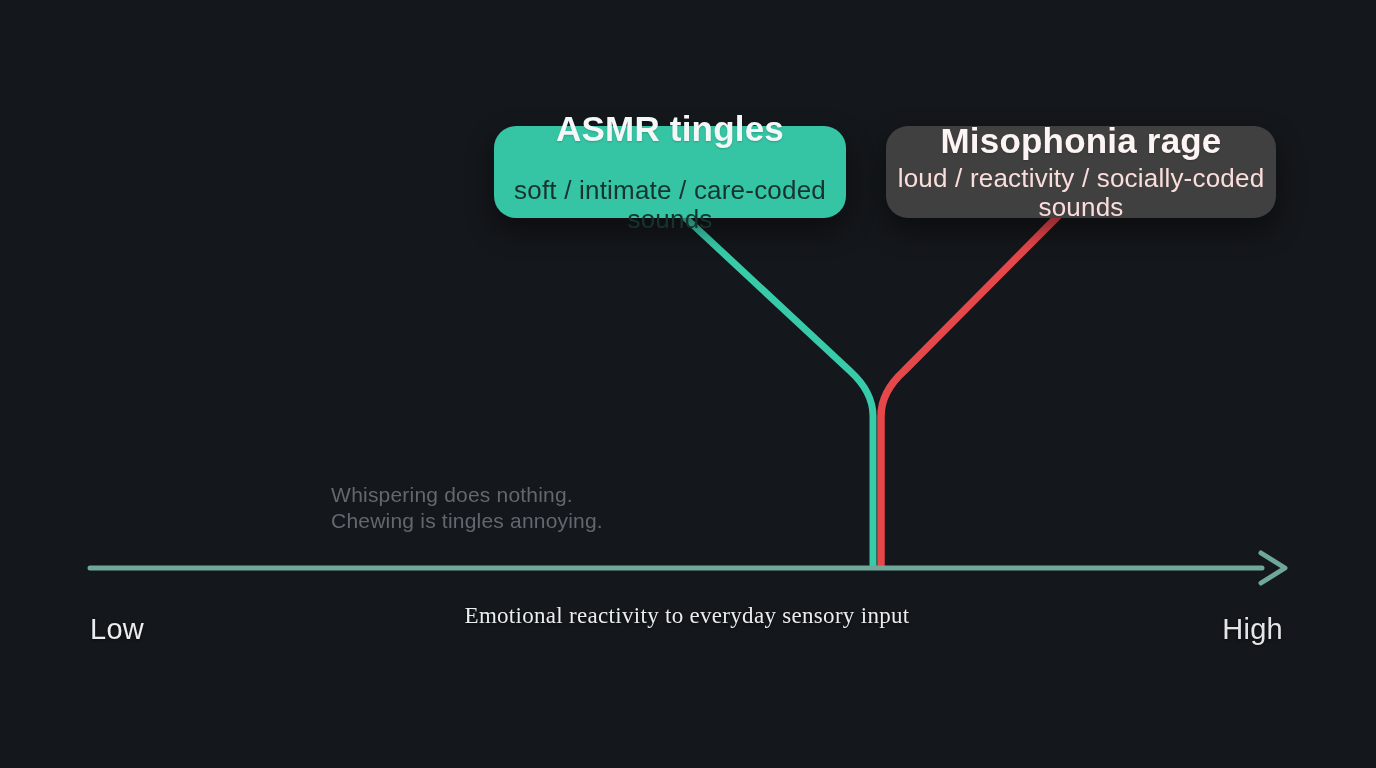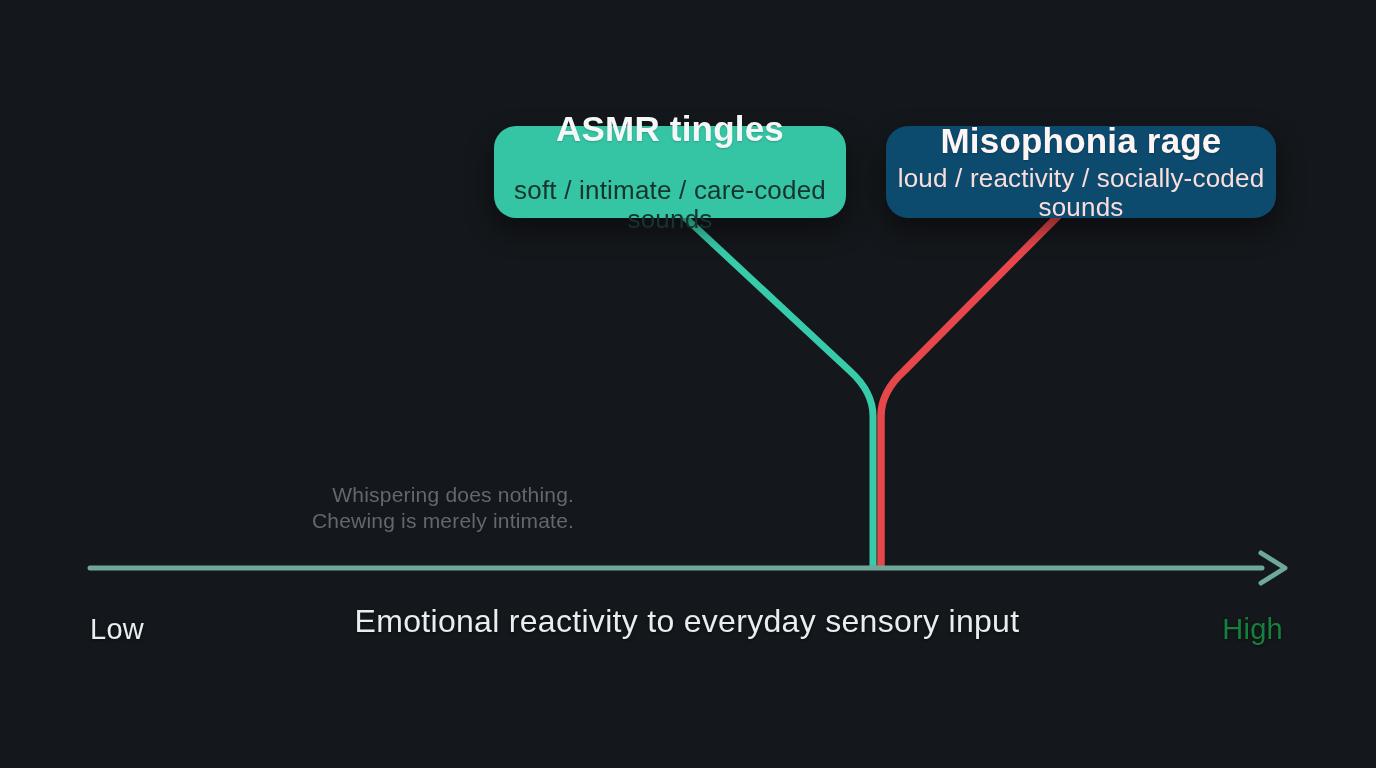--- a/index.html
+++ b/index.html
@@ -45,24 +45,24 @@
   }
   .node-subtitle {
     margin-top: 5px;
     font-size: 26px;
     font-weight: 400;
     letter-spacing: 0.2px;
     line-height: 1.1;
   }
   .annotation {
     position: absolute;
-    left: 443px;
+    left: 467px;
     top: 482px;
     transform: translateX(-50%);
-    text-align: right;
+    text-align: left;
     font-size: 21px;
     line-height: 26px;
     letter-spacing: 0.2px;
     white-space: nowrap;
   }
   .axis-label {
     position: absolute;
     top: 613px;
     font-size: 29px;
     font-weight: 400;
@@ -70,25 +70,26 @@
     text-shadow: 0 1px 3px rgba(0,0,0,0.5);
     white-space: nowrap;
   }
   .axis-label-low { left: 90px; }
   .axis-label-high { right: 93px; }
   .axis-title {
     position: absolute;
     top: 603px;
     left: 687px;
     transform: translateX(-50%);
-    font-size: 32px;
+    font-size: 23px;
     font-weight: 400;
     letter-spacing: 0.3px;
     text-shadow: 0 1px 3px rgba(0,0,0,0.5);
     white-space: nowrap;
+    font-family: Liberation Serif, serif;
   }
 </style>
 </head>
 <body>
 
 <div class="canvas" style="background-color: rgb(20, 23, 27);">
 
   <svg class="connector-svg" viewBox="0 0 1376 768" aria-hidden="true">
 
     <path d="M677,210 L850,371 Q873,392 873,416 L873,567" fill="none" stroke-width="7" stroke-linejoin="round" stroke="#38cbaa"></path>
@@ -98,27 +99,27 @@
     <path d="M90,568 L1262,568" fill="none" stroke-width="5" stroke-linecap="round" stroke="#6fa89b"></path>
 
     <path d="M1261,553 L1285,568 L1261,583" fill="none" stroke-width="5" stroke-linecap="round" stroke-linejoin="round" stroke="#6fa89b"></path>
   </svg>
 
   <div class="node-box node-asmr" style="background-color: rgb(53, 196, 164);">
     <div class="node-title" style="color: rgb(243, 248, 247);">ASMR tingles</div>
     <div class="node-subtitle" style="color: rgb(23, 51, 46);">soft / intimate / care-coded sounds</div>
   </div>
 
-  <div class="node-box node-miso" style="background-color: #0c4a6e;">
+  <div class="node-box node-miso" style="background-color: #404040;">
     <div class="node-title" style="color: rgb(253, 245, 244);">Misophonia rage</div>
     <div class="node-subtitle" style="color: rgb(251, 222, 219);">loud / reactivity / socially-coded sounds</div>
   </div>
 
   <div class="annotation" style="color: rgb(98, 104, 111);">
     <div>Whispering does nothing.</div>
-    <div>Chewing is merely intimate.</div>
+    <div>Chewing is tingles annoying.</div>
   </div>
 
   <div class="axis-label axis-label-low" style="color: rgb(234, 237, 239);">Low</div>
   <div class="axis-title" style="color: rgb(234, 237, 239);">Emotional reactivity to everyday sensory input</div>
-  <div class="axis-label axis-label-high" style="color: #15803d;">High</div>
+  <div class="axis-label axis-label-high" style="color: #e5e5e5;">High</div>
 
 </div>
 
 </body></html>

